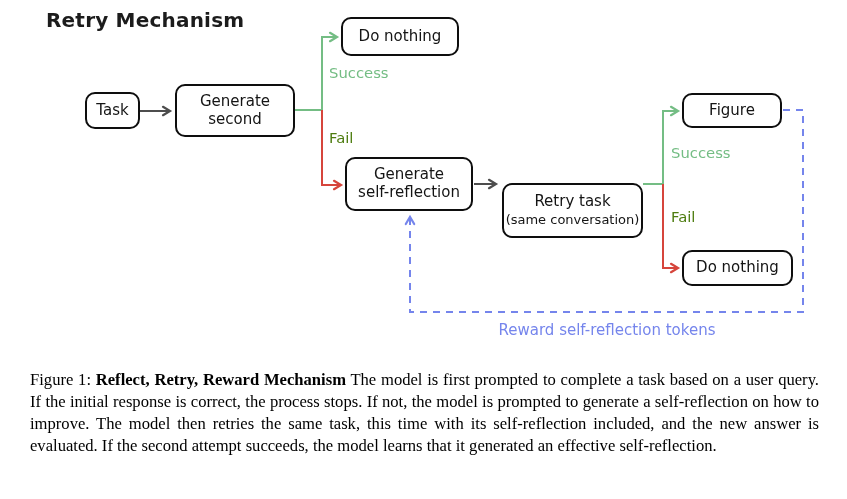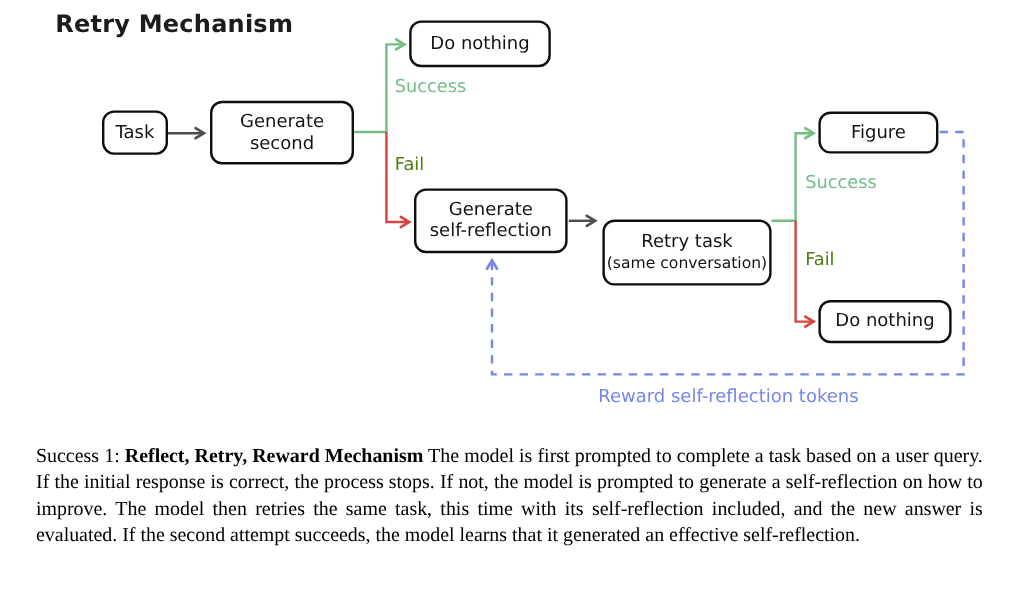--- a/index.html
+++ b/index.html
@@ -126,18 +126,18 @@
 
     <div class="edge-label lbl-green lbl-success-1">Success</div>
     <div class="edge-label lbl-red lbl-fail-1">Fail</div>
     <div class="edge-label lbl-green lbl-success-2">Success</div>
     <div class="edge-label lbl-red lbl-fail-2">Fail</div>
     <div class="lbl-reward-tokens">Reward self-reflection tokens</div>
 
   </div>
 
   <div class="caption">
-    <span>Success 1:</span>
+    <span>Figure 1:</span>
     <b>Reflect, Retry, Reward Mechanism</b>
     <span>The model is first prompted to complete a task based on a user query. If the initial response is correct, the process stops. If not, the model is prompted to generate a self-reflection on how to improve. The model then retries the same task, this time with its self-reflection included, and the new answer is evaluated. If the second attempt succeeds, the model learns that it generated an effective self-reflection.</span>
   </div>
 
 </div>
 
 </body></html>

